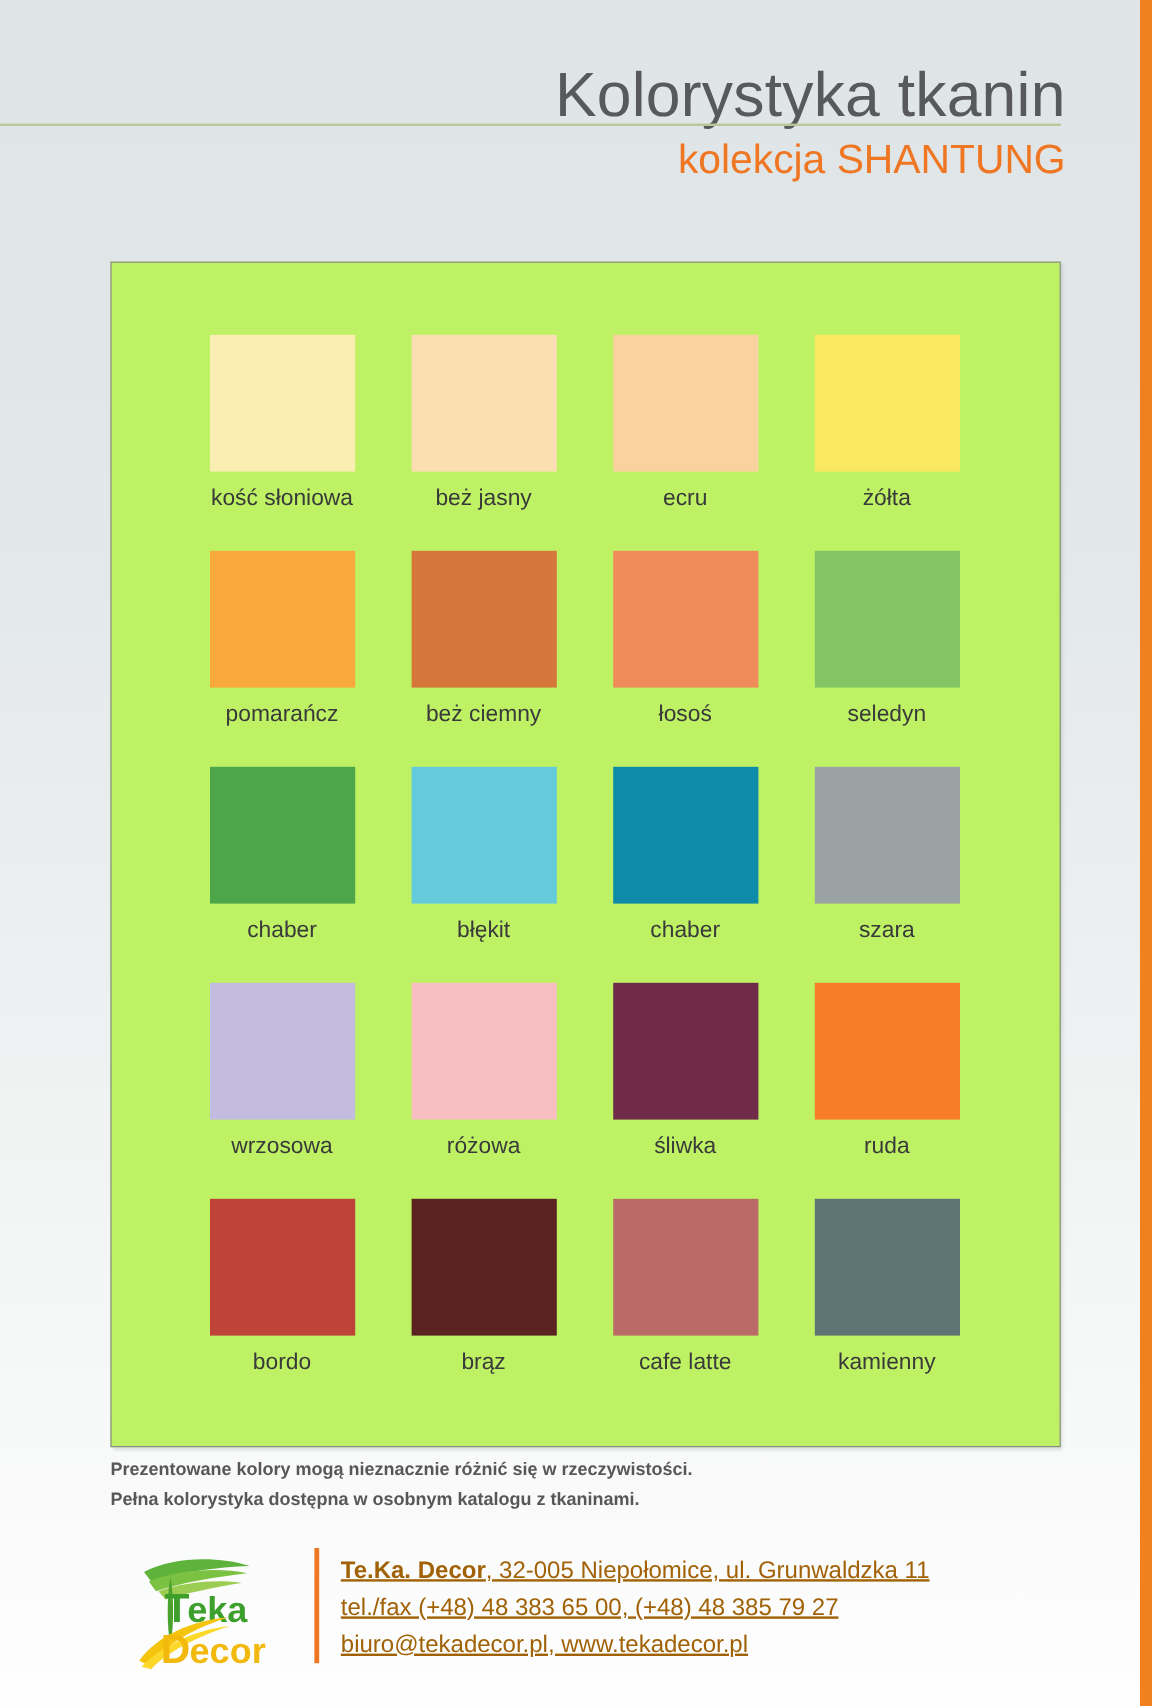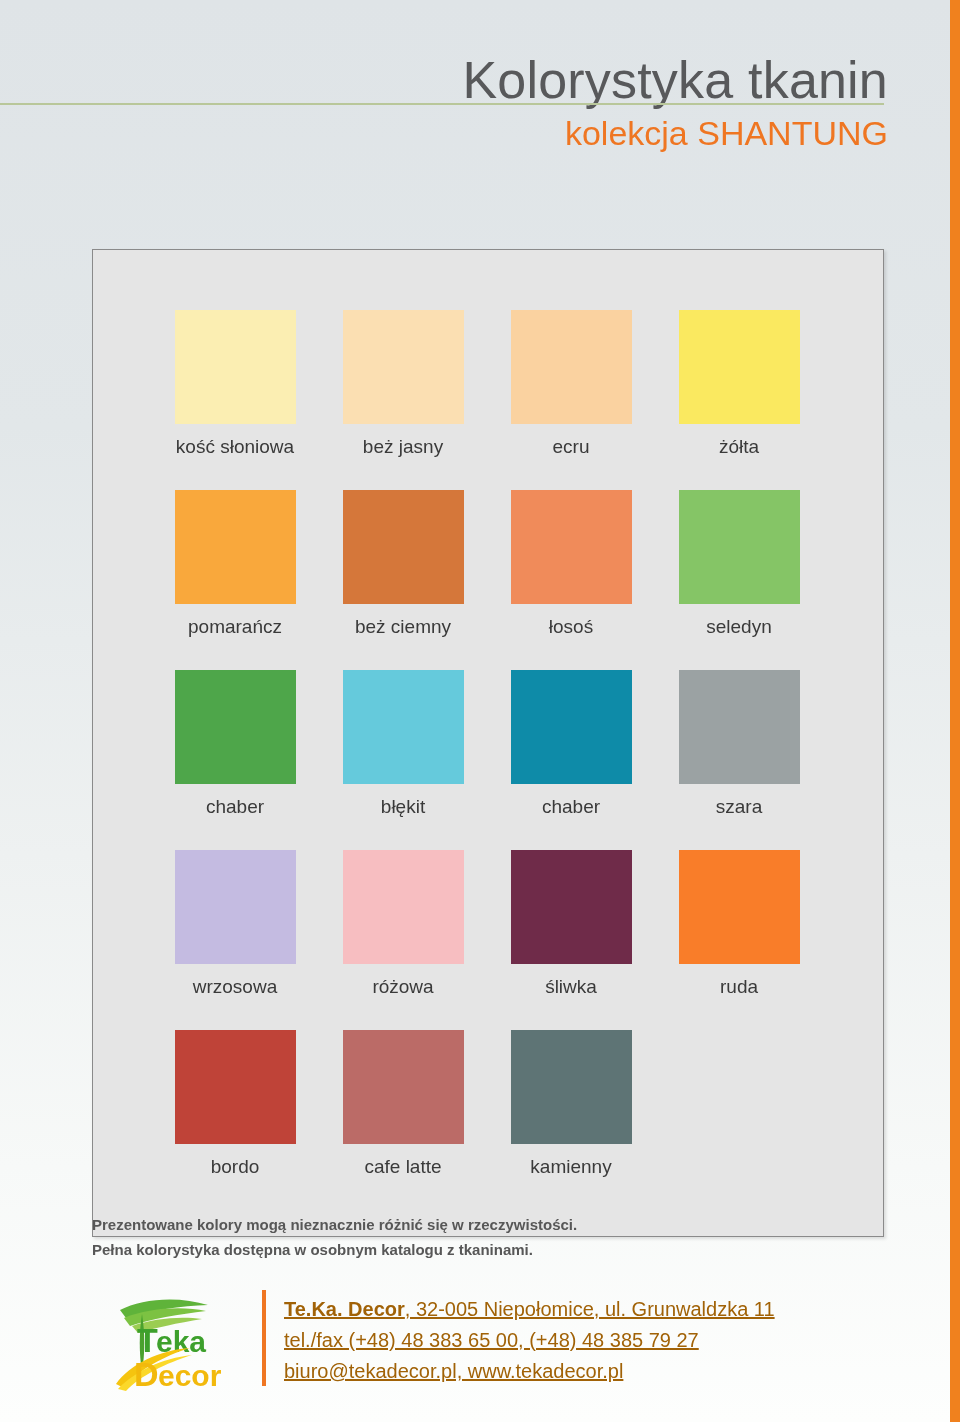--- a/index.html
+++ b/index.html
@@ -61,25 +61,24 @@
     margin-left: 44px;
   }
 
   
   .card {
     position: absolute;
     left: 92px;
     top: 218px;
     width: 792px;
     height: 988px;
-    background: #e5e5e5;
+    background: #bef264;
     border: 1px solid #8a8a8a;
     box-shadow: 2px 2px 3px rgba(0,0,0,0.12);
     box-sizing: border-box;
-    margin-top: 31px;
   }
 
   .swatch-grid {
     position: absolute;
     left: 58px;
     top: 60px;
     width: 672px;
     display: grid;
     grid-template-columns: repeat(4, 168px);
     grid-auto-rows: 180px;
@@ -227,20 +226,24 @@
         <div class="swatch-chip" style="background: rgb(111, 43, 73);"></div>
         <div class="swatch-label">śliwka</div>
       </div>
       <div class="swatch-cell">
         <div class="swatch-chip" style="background: rgb(249, 125, 41);"></div>
         <div class="swatch-label">ruda</div>
       </div>
       <div class="swatch-cell">
         <div class="swatch-chip" style="background: rgb(191, 67, 56);"></div>
         <div class="swatch-label">bordo</div>
+      </div>
+      <div class="swatch-cell">
+        <div class="swatch-chip" style="background: rgb(90, 35, 34);"></div>
+        <div class="swatch-label">brąz</div>
       </div>
       <div class="swatch-cell">
         <div class="swatch-chip" style="background: rgb(187, 107, 103);"></div>
         <div class="swatch-label">cafe latte</div>
       </div>
       <div class="swatch-cell">
         <div class="swatch-chip" style="background: rgb(94, 116, 117);"></div>
         <div class="swatch-label">kamienny</div>
       </div>
     </div>

